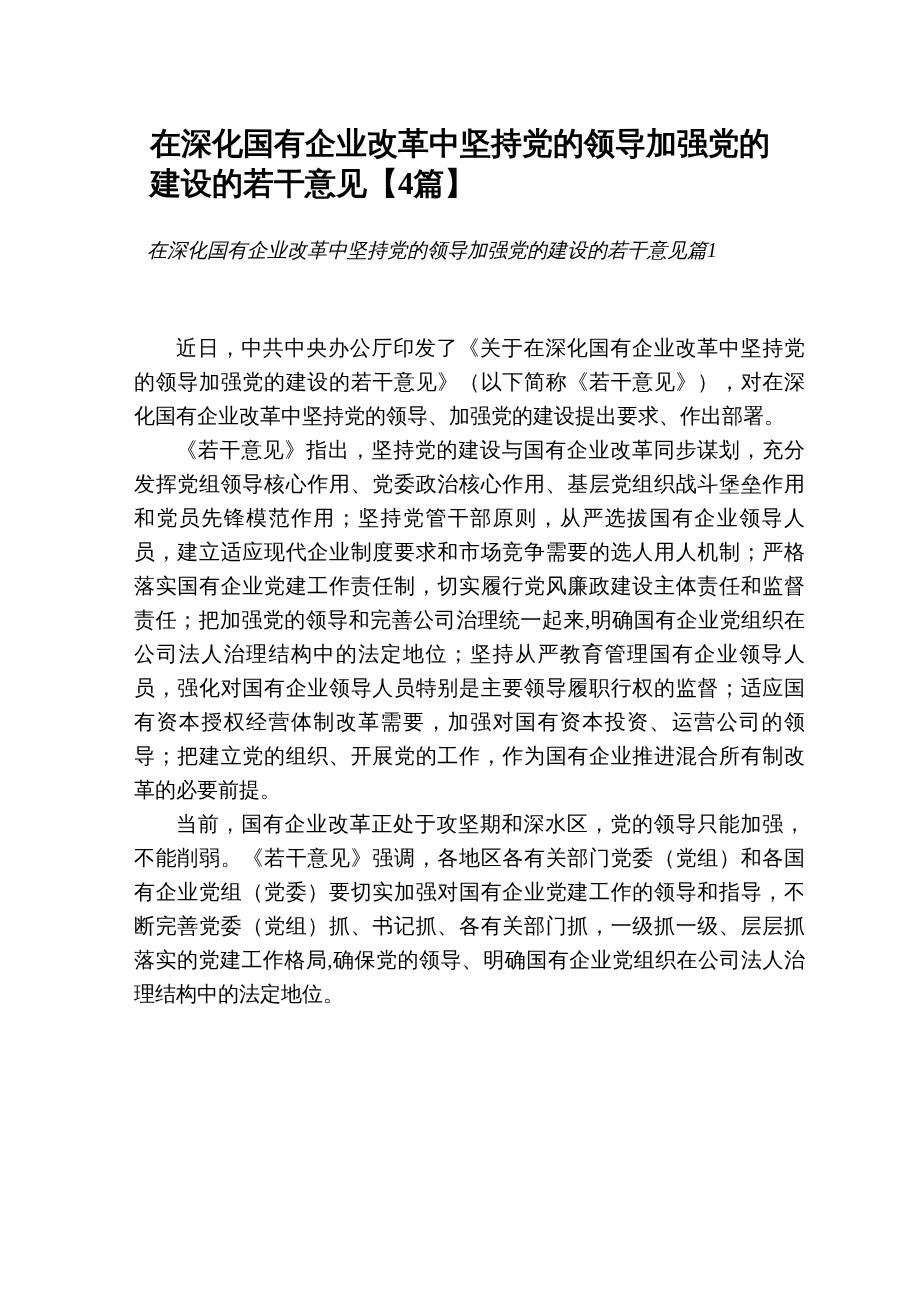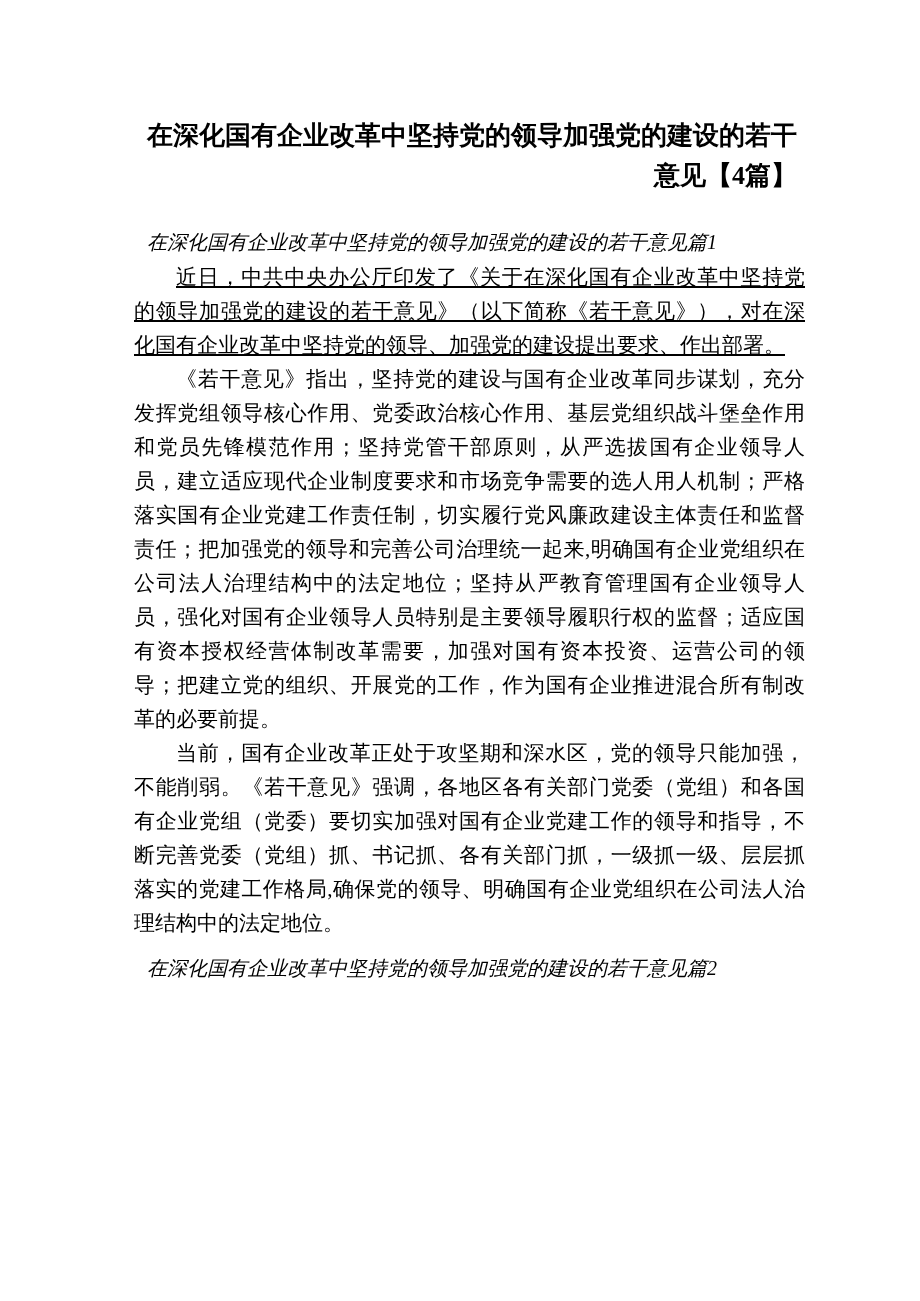--- a/index.html
+++ b/index.html
@@ -12,25 +12,25 @@
     width: 920px;
     height: 1301px;
     background: #ffffff;
     box-sizing: border-box;
     padding: 108px 115px 0 134px;
     overflow: hidden;
     color: #000000;
     font-family: "Liberation Serif", "DejaVu Serif", serif;
   }
   .doc-title {
-    margin: 8px;
-    font-size: 26px;
+    margin: 16px;
+    font-size: 31px;
     font-weight: 700;
     line-height: 40px;
-    text-align: right;
+    text-align: left;
     color: #000000;
   }
   .section-heading {
     margin: 28px 0 0 13px;
     font-size: 20px;
     font-weight: 400;
     line-height: 36px;
     color: #000000;
     font-style: italic;
   }
@@ -40,32 +40,31 @@
   .body-paragraph {
     margin: 0;
     font-size: 21px;
     line-height: 34px;
     text-align: justify;
     text-indent: 2em;
     color: #000000;
     word-break: break-all;
   }
   .body-paragraph.first {
-    text-decoration: underline;
+    margin-top: 63px;
   }
 </style>
 </head>
 <body>
 
 <div class="page">
   <h1 class="doc-title">在深化国有企业改革中坚持党的领导加强党的建设的若干意见【4篇】</h1>
 
   <div class="section-heading">在深化国有企业改革中坚持党的领导加强党的建设的若干意见篇1</div>
 
   <p class="body-paragraph first">近日，中共中央办公厅印发了《关于在深化国有企业改革中坚持党的领导加强党的建设的若干意见》（以下简称《若干意见》），对在深化国有企业改革中坚持党的领导、加强党的建设提出要求、作出部署。</p>
 
 
   <p class="body-paragraph">《若干意见》指出，坚持党的建设与国有企业改革同步谋划，充分发挥党组领导核心作用、党委政治核心作用、基层党组织战斗堡垒作用和党员先锋模范作用；坚持党管干部原则，从严选拔国有企业领导人员，建立适应现代企业制度要求和市场竞争需要的选人用人机制；严格落实国有企业党建工作责任制，切实履行党风廉政建设主体责任和监督责任；把加强党的领导和完善公司治理统一起来,明确国有企业党组织在公司法人治理结构中的法定地位；坚持从严教育管理国有企业领导人员，强化对国有企业领导人员特别是主要领导履职行权的监督；适应国有资本授权经营体制改革需要，加强对国有资本投资、运营公司的领导；把建立党的组织、开展党的工作，作为国有企业推进混合所有制改革的必要前提。</p>
 
   <p class="body-paragraph">当前，国有企业改革正处于攻坚期和深水区，党的领导只能加强，不能削弱。《若干意见》强调，各地区各有关部门党委（党组）和各国有企业党组（党委）要切实加强对国有企业党建工作的领导和指导，不断完善党委（党组）抓、书记抓、各有关部门抓，一级抓一级、层层抓落实的党建工作格局,确保党的领导、明确国有企业党组织在公司法人治理结构中的法定地位。</p>
 
-  <div class="section-heading second">在深化国有企业改革中坚持党的领导加强党的建设的若干意见篇2</div>
 </div>
 
 </body></html>

